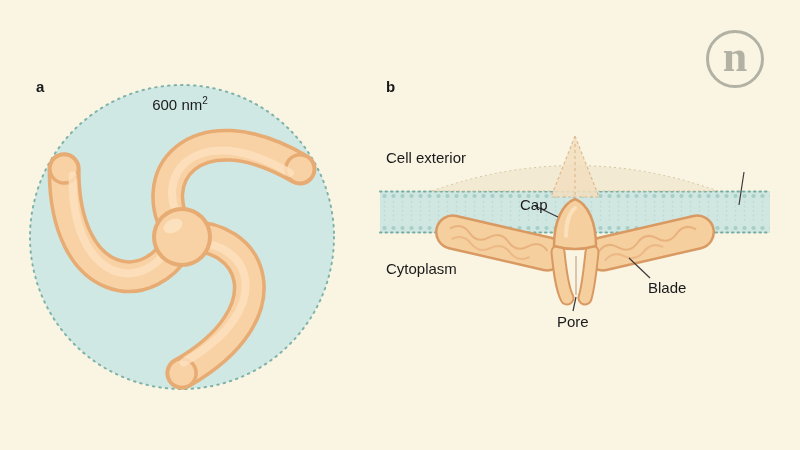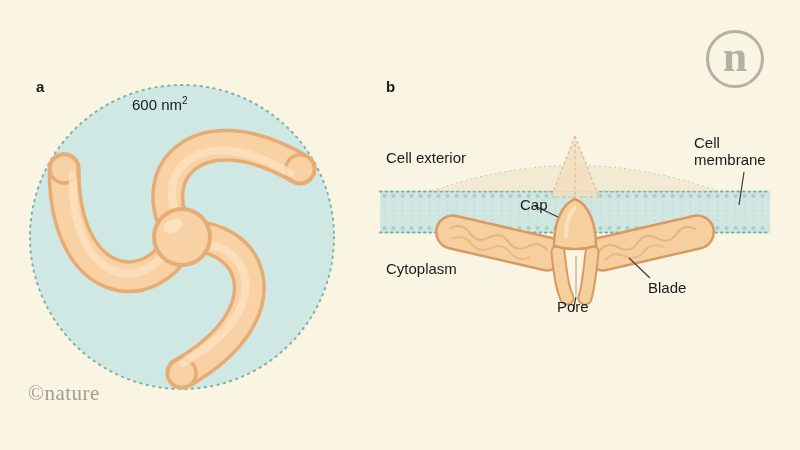--- a/index.html
+++ b/index.html
@@ -11,21 +11,21 @@
     overflow:hidden;
   }
   .art{position:absolute;left:0;top:0;}
   .lbl{
     position:absolute;
     color:#1a1a1a;
     font-size:15px;
     line-height:17px;
   }
   .panel-letter{font-weight:bold;font-size:15px;}
-  .center{}
+  .center{text-align:center;}
   .copyright{
     position:absolute;left:28px;top:381px;
     font-family:"Liberation Serif", serif;
     font-size:21px;color:#9e9e90;letter-spacing:0.5px;
   }
   .logo{
     position:absolute;left:706px;top:30px;
     width:58px;height:58px;border:3px solid #b2b2a4;border-radius:50%;
     display:flex;align-items:center;justify-content:center;
     font-family:"Liberation Serif", serif;
@@ -126,28 +126,26 @@
   </svg>
 
   <div class="lbl panel-letter" style="left:36px;top:78px;">a</div>
 
   <div class="lbl center" style="left:132px;top:92px;width:96px;"><span>600 nm</span><sup>2</sup></div>
 
   <div class="lbl panel-letter" style="left:386px;top:78px;">b</div>
 
   <div class="lbl" style="left:386px;top:149px;text-align:right;">Cell exterior</div>
 
-  <div class="lbl center" style="left:694px;top:134px;width:82px;">Cell membrane</div>
 
   <div class="lbl" style="left:504px;top:196px;margin-left:16px;">Cap</div>
 
   <div class="lbl" style="left:386px;top:260px;">Cytoplasm</div>
 
   <div class="lbl" style="left:648px;top:279px;">Blade</div>
 
-  <div class="lbl" style="left:557px;top:298px;">Pore</div>
+  <div class="lbl" style="left:557px;top:313px;">Pore</div>
 
-  <div class="copyright">©nature</div>
   <div class="logo">
       <span>n</span>
     </div>
 
 </div>
 
 </body></html>

